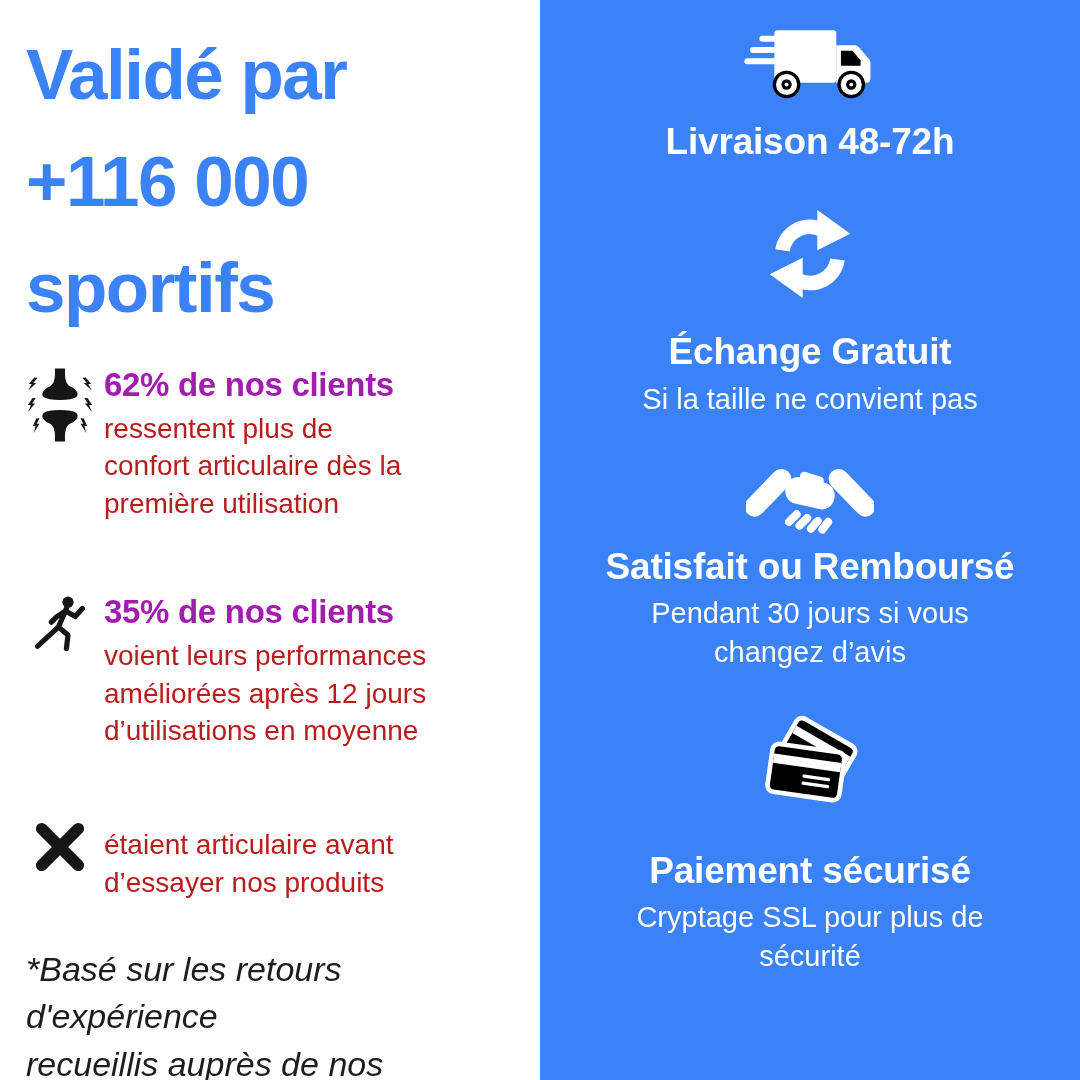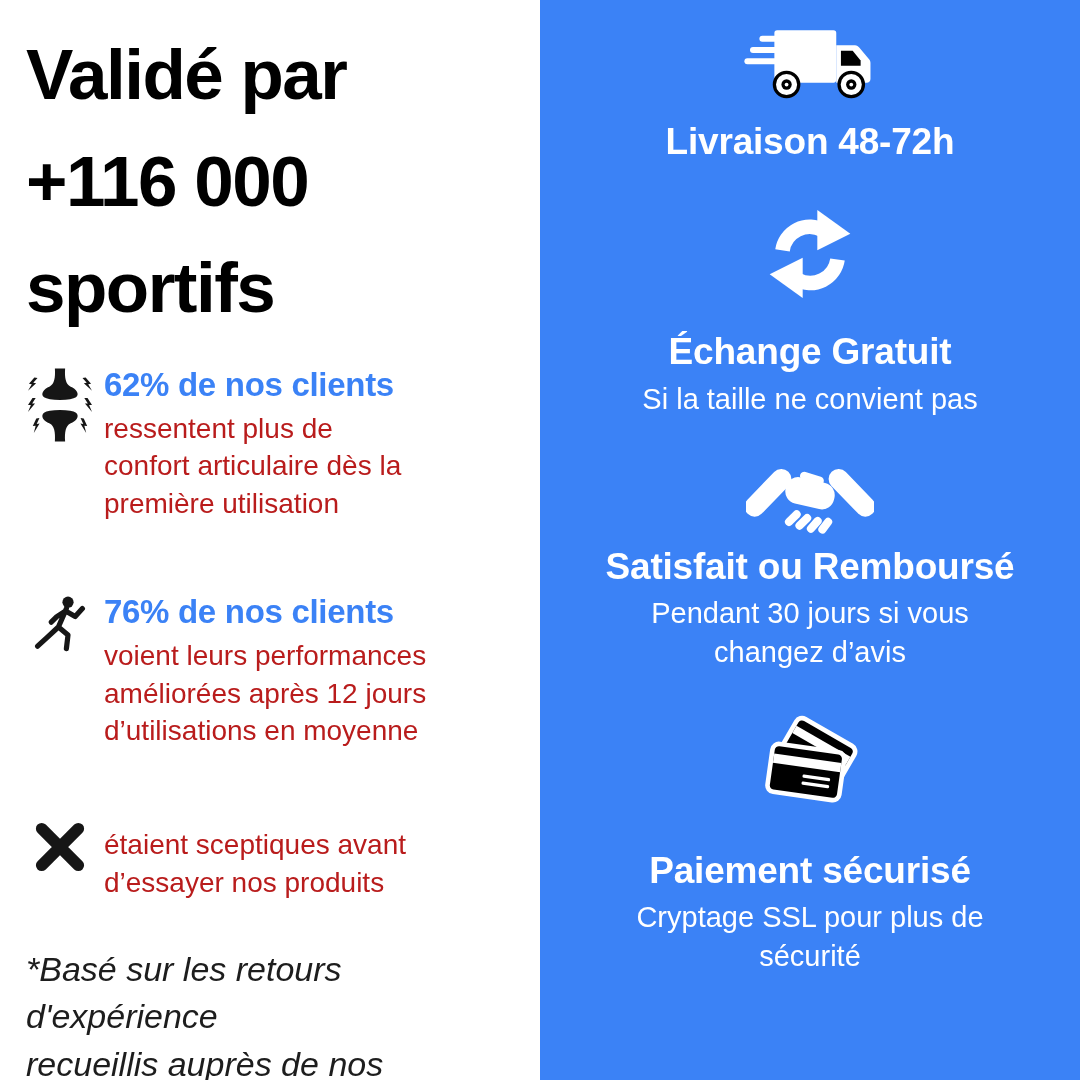--- a/index.html
+++ b/index.html
@@ -8,29 +8,29 @@
     font-family:"Liberation Sans", sans-serif;
   }
   
   .left{
     width:540px;height:1080px;box-sizing:border-box;
     background:#ffffff;color:#161616;
     padding:22px 24px 0 26px;
   }
   .main-title{
     margin:0;font-size:71px;font-weight:800;line-height:1.5;
-    letter-spacing:-1.5px;color:#000000;
+    letter-spacing:-1.5px;color:#3b82f6;
   }
   .main-title .tline{display:block;}
   .stats{margin-top:24px;}
   .stat{display:flex;align-items:flex-start;}
   .stat + .stat{margin-top:70px;}
   .stat-icon{width:68px;flex:none;display:flex;justify-content:center;margin-top:0;}
   .stat-text{margin-left:10px;}
-  .stat-heading{margin:0;font-size:33px;font-weight:800;letter-spacing:-0.3px;color:#3b82f6;}
+  .stat-heading{margin:0;font-size:33px;font-weight:800;letter-spacing:-0.3px;color:#a21caf;}
   .stat-body{margin:6px 0 0;font-size:28px;line-height:1.35;white-space:pre-line;color:#b91c1c;}
   .footnote{
     margin:44px 0 0;font-style:italic;font-size:34px;line-height:1.4;
     white-space:pre-line;color:#1d1d1d;
   }
   
   .right{
     width:540px;height:1080px;box-sizing:border-box;
     background:#3b82f6;color:#ffffff;text-align:center;
     display:flex;flex-direction:column;align-items:center;
@@ -87,35 +87,35 @@
       </div>
 
       <div class="stat">
         <span class="stat-icon">
           <svg width="56" height="68" viewBox="0 0 70 80" aria-hidden="true">
             <circle cx="45" cy="9" r="7" fill="#161616"></circle>
             <path d="M43 17 L33 40 M42 20 L54 27 L63 17 M42 20 L31 27 L24 34 M33 40 L45 50 L43 67 M33 40 L19 53 L7 64" stroke="#161616" stroke-width="6.5" stroke-linecap="round" stroke-linejoin="round" fill="none"></path>
           </svg>
         </span>
         <div class="stat-text">
-          <p class="stat-heading">76% de nos clients</p>
+          <p class="stat-heading">35% de nos clients</p>
           <p class="stat-body">voient leurs performances
 améliorées après 12 jours
 d’utilisations en moyenne</p>
         </div>
       </div>
 
       <div class="stat">
         <span class="stat-icon">
           <svg width="54" height="54" viewBox="0 0 56 56" aria-hidden="true">
             <path d="M9 9 L47 47 M47 9 L9 47" stroke="#161616" stroke-width="12" stroke-linecap="round"></path>
           </svg>
         </span>
         <div class="stat-text">
-          <p class="stat-body">étaient sceptiques avant
+          <p class="stat-body">étaient articulaire avant
 d’essayer nos produits</p>
         </div>
       </div>
 
     </div>
 
     <p class="footnote">*Basé sur les retours d'expérience
 recueillis auprès de nos utilisateurs.</p>
   </div>
 

